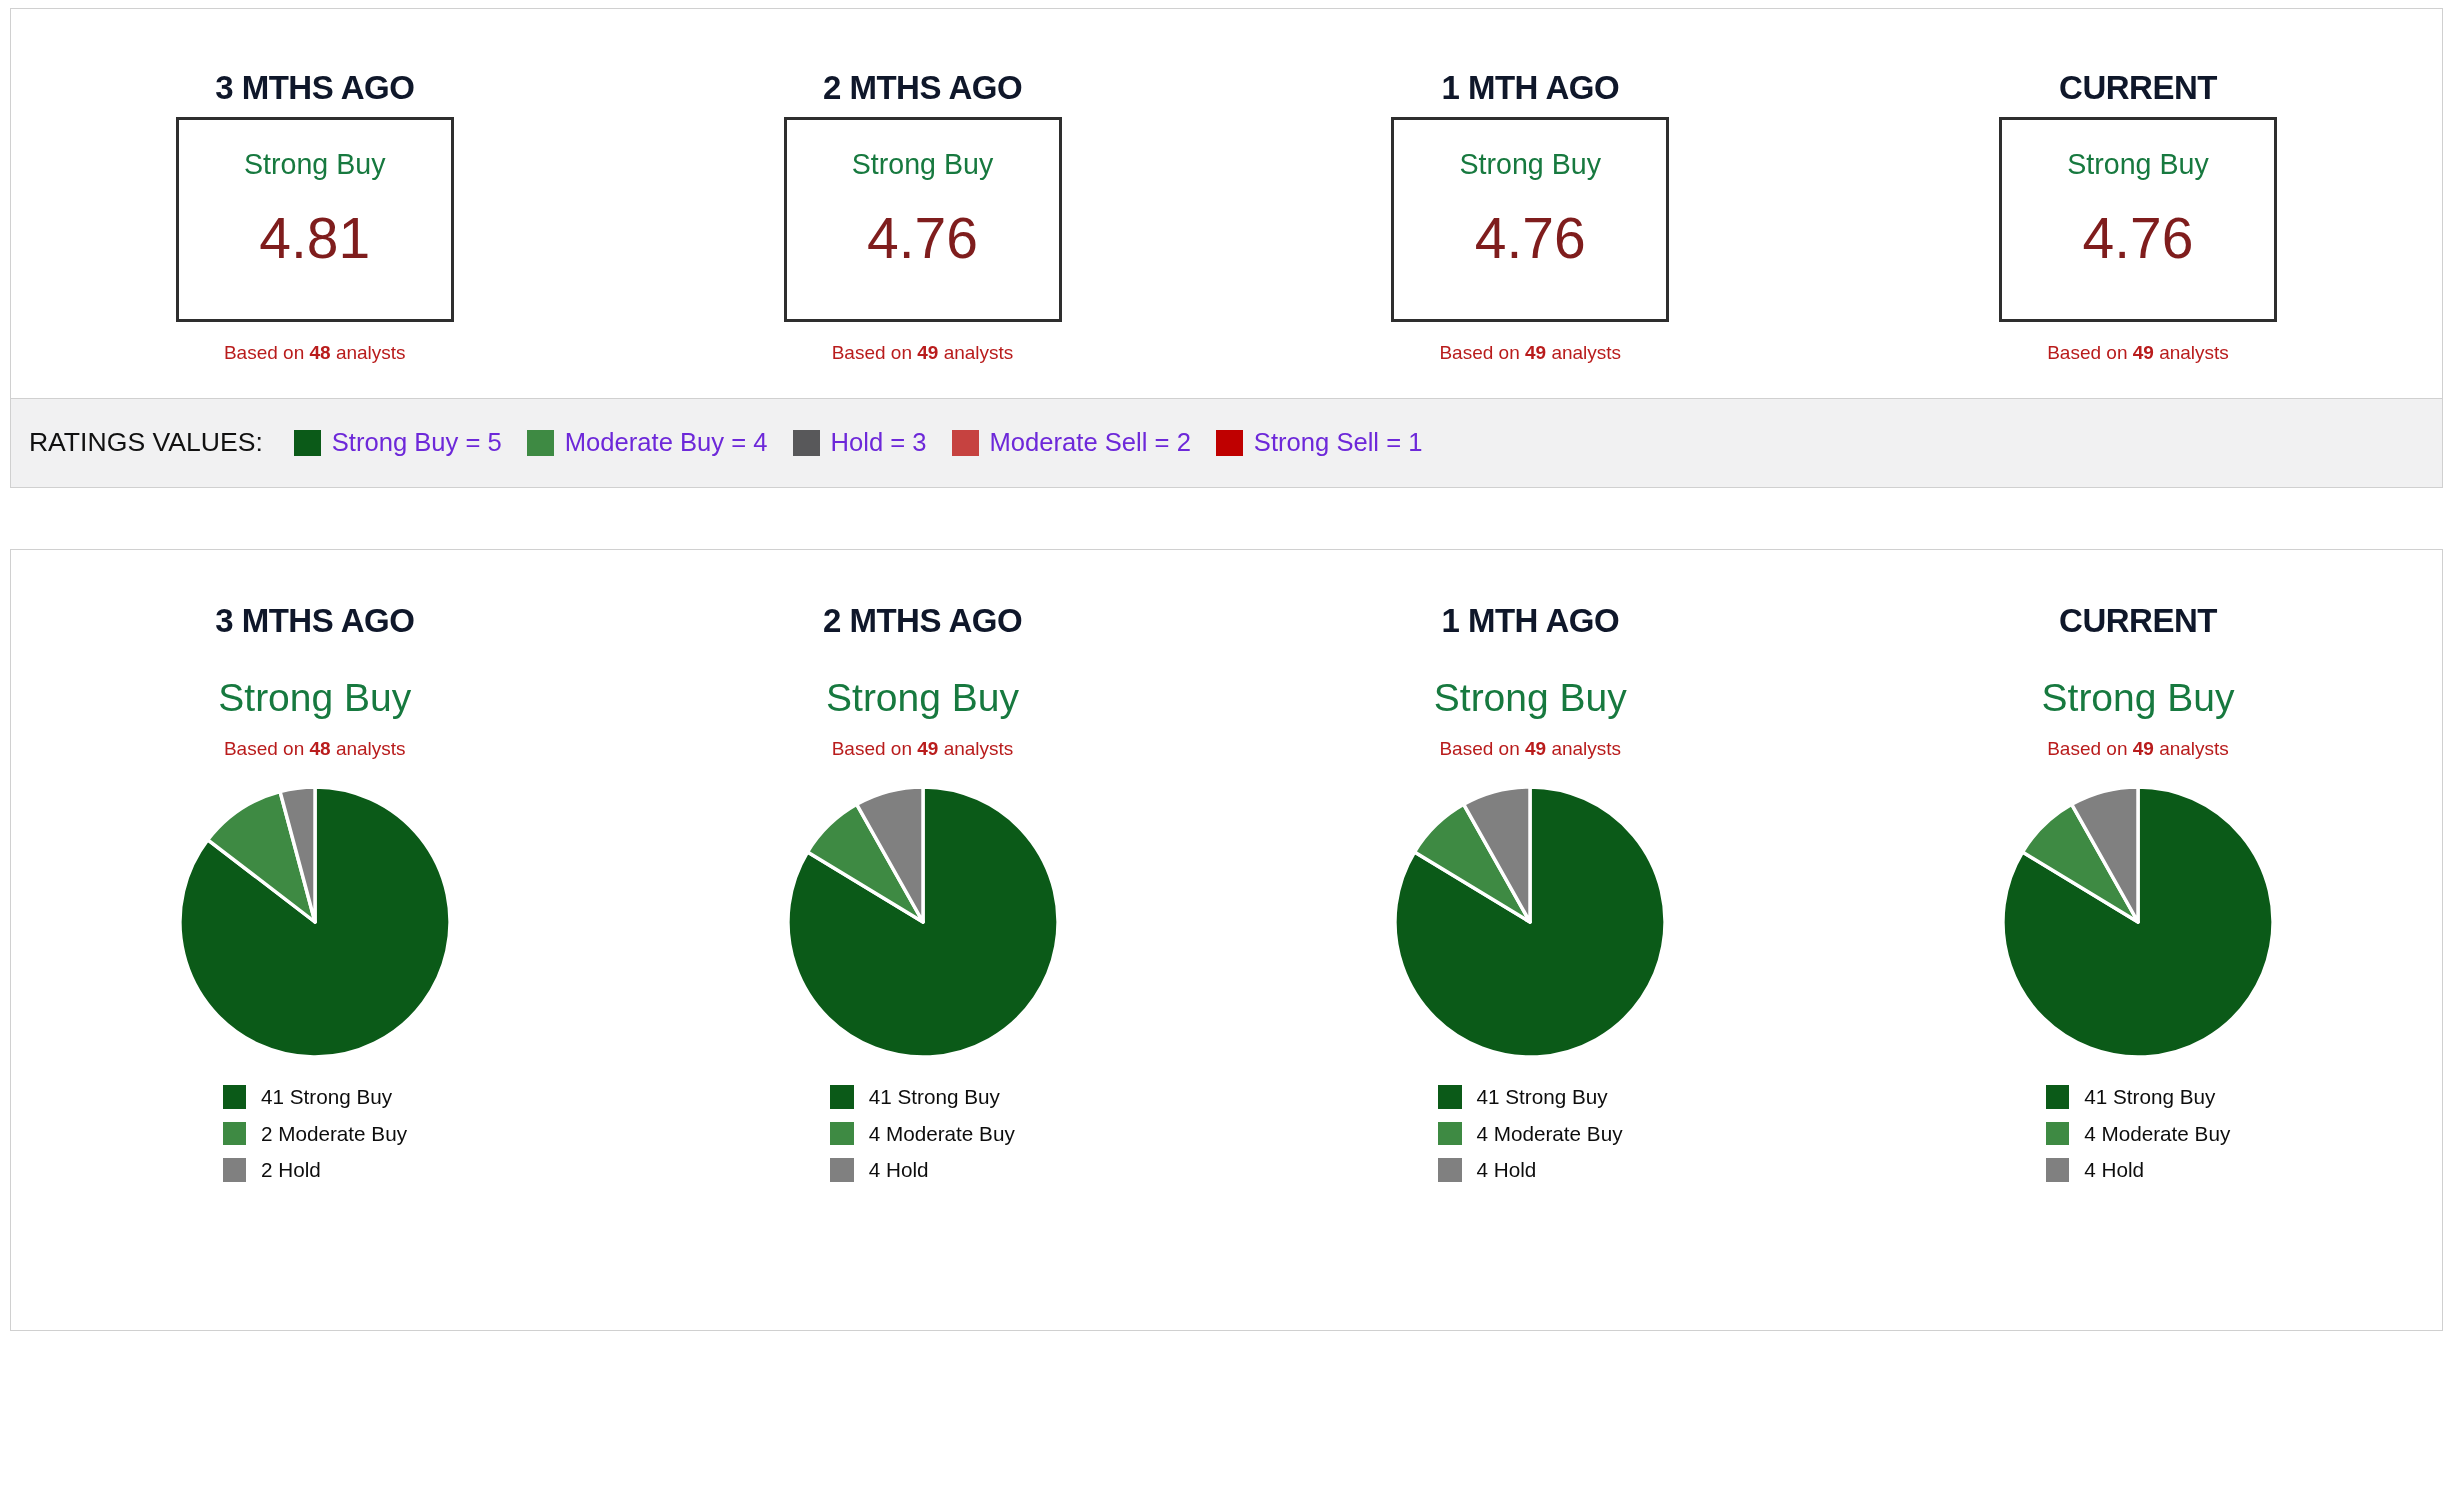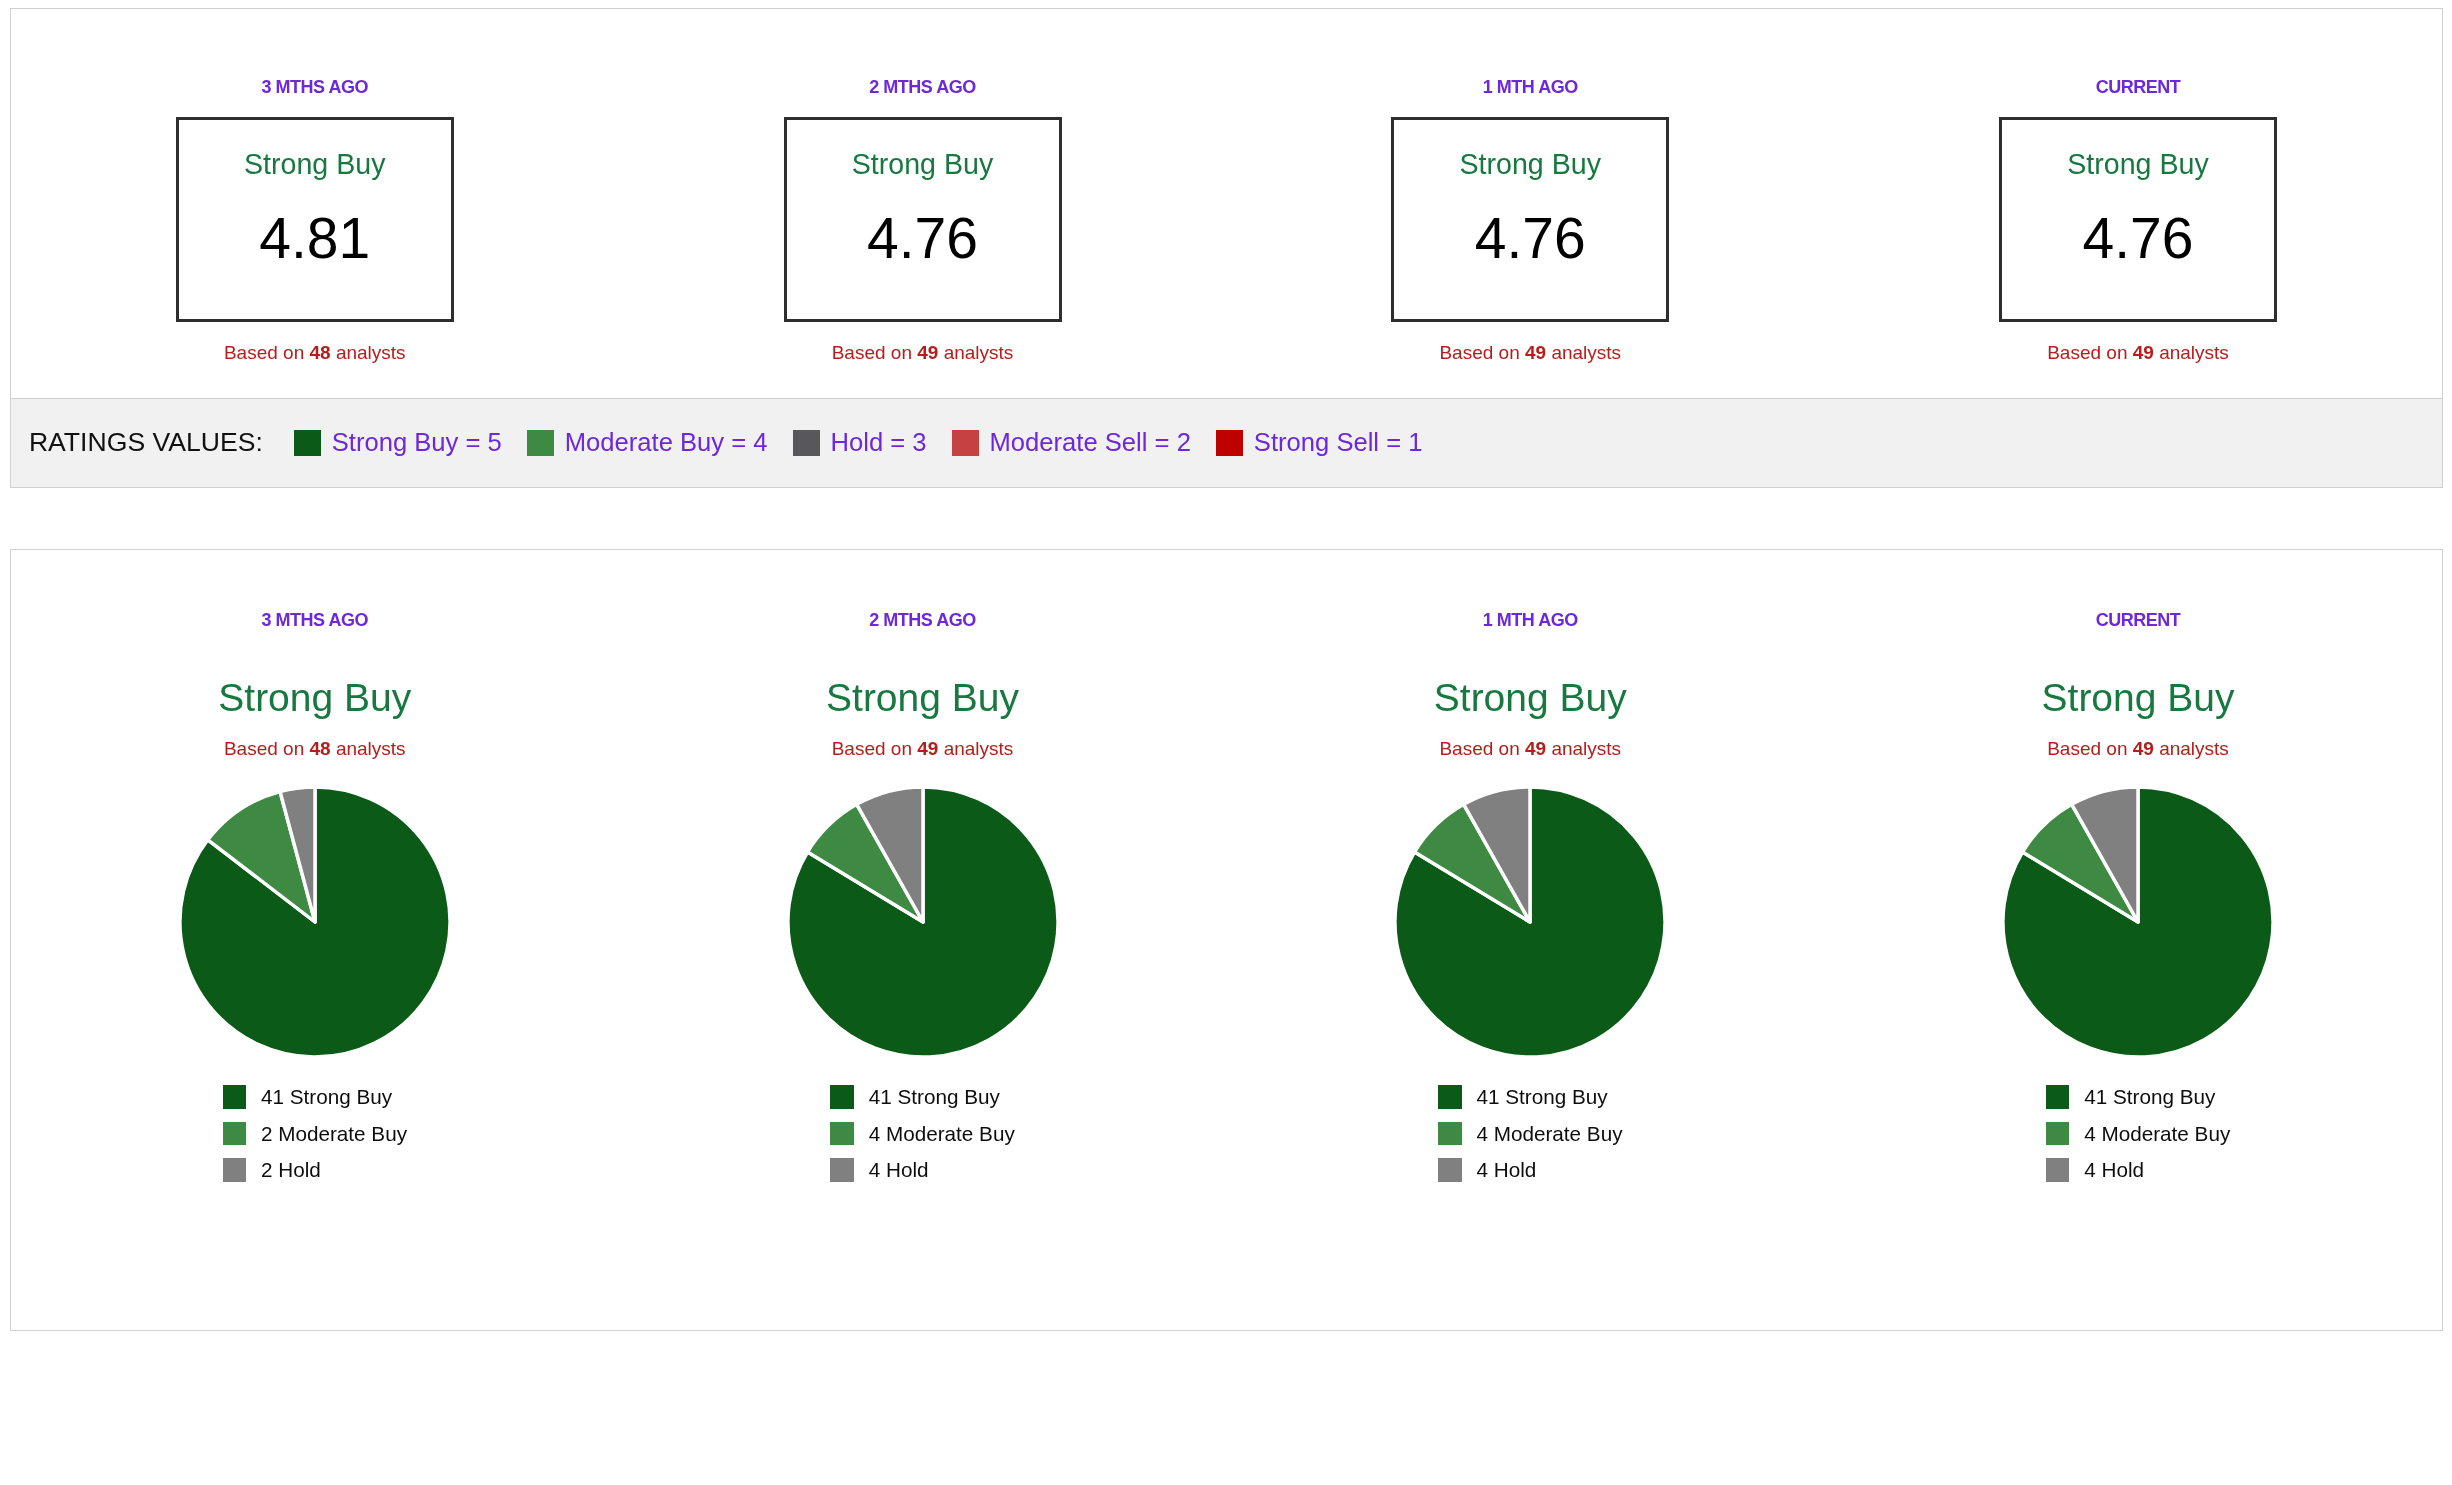--- a/index.html
+++ b/index.html
@@ -36,24 +36,24 @@
     height: 389px;
     padding-top: 63px;
   }
   .col {
     flex: 1 1 0;
     display: flex;
     flex-direction: column;
     align-items: center;
   }
   .period {
-    font-size: 18px;
+    font-size: 33px;
     font-weight: 700;
     letter-spacing: -0.5px;
-    color: #6d28d9;
+    color: #0f172a;
     line-height: 31.5px;
     margin-bottom: 13.8px;
   }
   .score-box {
     width: 278px;
     height: 205px;
     border: 3px solid #2e2e2e;
     background: #ffffff;
     display: flex;
     flex-direction: column;
@@ -62,21 +62,21 @@
   }
   .consensus {
     font-size: 28.6px;
     line-height: 32.5px;
   }
   .green-text { color: #17793f; }
   .score {
     font-size: 57px;
     line-height: 61px;
     margin-top: 27.6px;
-    color: #000000;
+    color: #7f1d1d;
   }
   .based {
     font-size: 19px;
     line-height: 28.6px;
     color: #b91c1c;
     margin-top: 16.7px;
   }
   .based strong { font-weight: 700; }
 
   .legend-bar {

